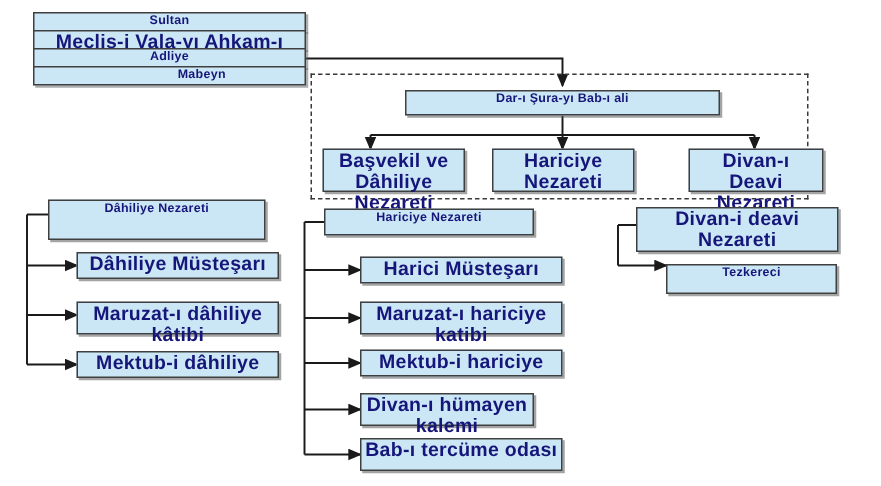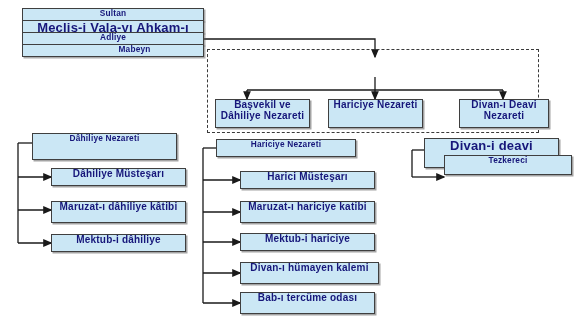--- a/index.html
+++ b/index.html
@@ -32,21 +32,21 @@
 
   .dashed-region{
     position:absolute;
     border:1px dashed #3a3a3a;
     box-sizing:border-box;
     background:transparent;
   }
 
   .f9{font-size:8.3px;}
   .f85{font-size:13px;}
-  .f8{font-size:10px;}
+  .f8{font-size:13px;}
 </style>
 </head>
 <body>
 
 <div id="canvas">
 
   <svg class="wires" viewBox="0 0 587 324">
     <defs>
       <marker id="arr" markerWidth="7" markerHeight="7" refX="6" refY="3" orient="auto">
         <path d="M0,0 L7,3 L0,6 z" fill="#1a1a1a"></path>
@@ -90,20 +90,23 @@
   <div class="box stack-box f85" style="left:22px;top:20px;width:182px;height:13px;">
     <span>Meclis-i Vala-yı Ahkam-ı</span>
   </div>
   <div class="box stack-box f9" style="left:22px;top:32px;width:182px;height:13px;">
     <span>Adliye</span>
   </div>
   <div class="box stack-box f9" style="left:22px;top:44px;width:182px;height:13px;padding-left:45px;">
     <span>Mabeyn</span>
   </div>
 
+  <div class="box f9" style="left:270px;top:60px;width:210px;height:17px;">
+    <span>Dar-ı Şura-yı Bab-ı ali</span>
+  </div>
 
   <div class="box f8" style="left:215px;top:99px;width:95px;height:29px;">
     <span>Başvekil ve Dâhiliye Nezareti</span>
   </div>
   <div class="box f8" style="left:328px;top:99px;width:95px;height:29px;">
     <span>Hariciye Nezareti</span>
   </div>
   <div class="box f8" style="left:459px;top:99px;width:90px;height:29px;">
     <span>Divan-ı Deavi Nezareti</span>
   </div>
@@ -126,27 +129,27 @@
   </div>
   <div class="box f8" style="left:240px;top:171px;width:135px;height:18px;">
     <span>Harici Müsteşarı</span>
   </div>
   <div class="box f8" style="left:240px;top:201px;width:135px;height:22px;">
     <span>Maruzat-ı hariciye katibi</span>
   </div>
   <div class="box f8" style="left:240px;top:233px;width:135px;height:18px;">
     <span>Mektub-i hariciye</span>
   </div>
-  <div class="box f8" style="left:240px;top:262px;width:139px;height:22px;">
+  <div class="box f8" style="left:240px;top:262px;width:116px;height:22px;">
     <span>Divan-ı hümayen kalemi</span>
   </div>
   <div class="box f8" style="left:240px;top:292px;width:135px;height:22px;">
     <span>Bab-ı tercüme odası</span>
   </div>
 
   <div class="box f85" style="left:424px;top:138px;width:135px;height:30px;">
     <span>Divan-i deavi Nezareti</span>
   </div>
-  <div class="box f9" style="left:444px;top:155px;width:128px;height:20px;">
+  <div class="box f9" style="left:444px;top:176px;width:114px;height:20px;">
     <span>Tezkereci</span>
   </div>
 
 </div>
 
 </body></html>

